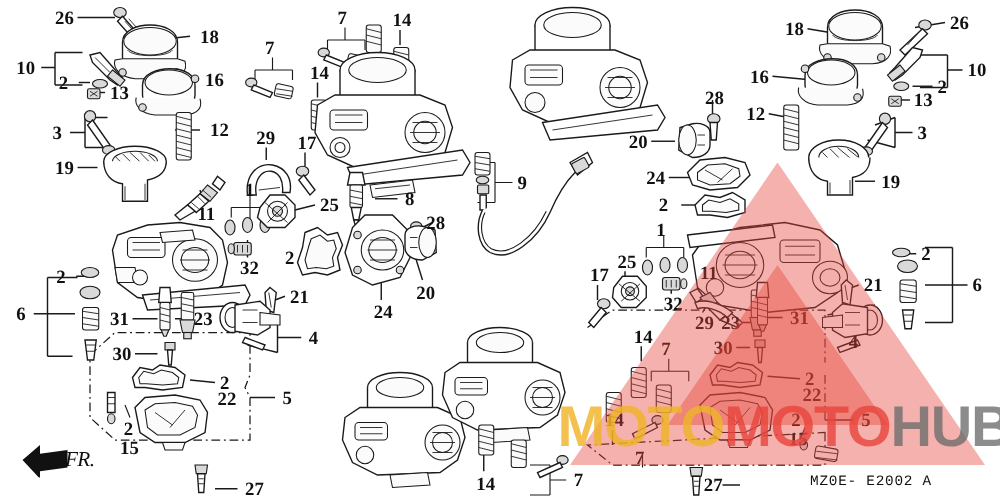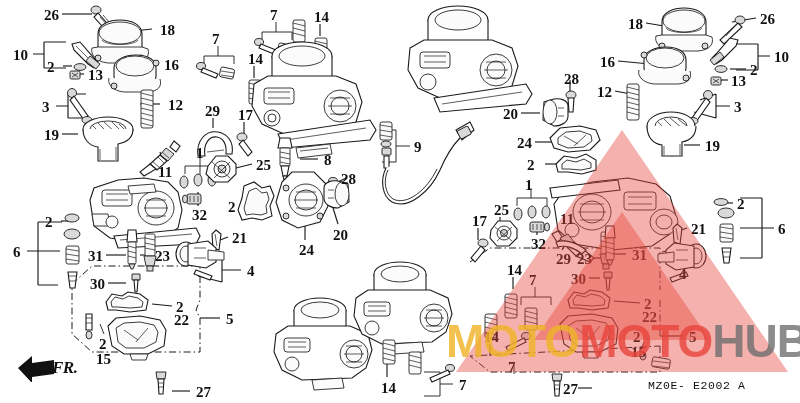--- a/index.html
+++ b/index.html
@@ -21,21 +21,21 @@
   
   .pt{position:absolute;}
   .pt svg{display:block;overflow:visible;}
   .ol{fill:#ffffff;stroke:#1a1a1a;stroke-width:1.1;}
   .ol2{fill:#fbfbfb;stroke:#1a1a1a;stroke-width:0.85;}
   .hat{fill:none;stroke:#1a1a1a;stroke-width:0.7;}
   .sld{fill:#d9d9d9;stroke:#1a1a1a;stroke-width:0.9;}
 
   
   #fr{position:absolute;left:16px;top:352px;}
-  #fr .frtxt{position:absolute;left:36px;top:6px;font-size:17px;font-weight:700;
+  #fr .frtxt{position:absolute;left:36px;top:6px;font-size:17px;font-weight:400;
      font-style:italic;font-family:"Liberation Serif",serif;color:#111;letter-spacing:-0.5px;}
 
   
   #code{position:absolute;left:648px;top:379px;font-family:"Liberation Mono",monospace;
      font-size:11.5px;letter-spacing:0.6px;color:#111;}
 
   
   #tri{position:absolute;left:452px;top:126px;width:340px;height:250px;
        pointer-events:none;}
   #tri svg{overflow:visible;}

